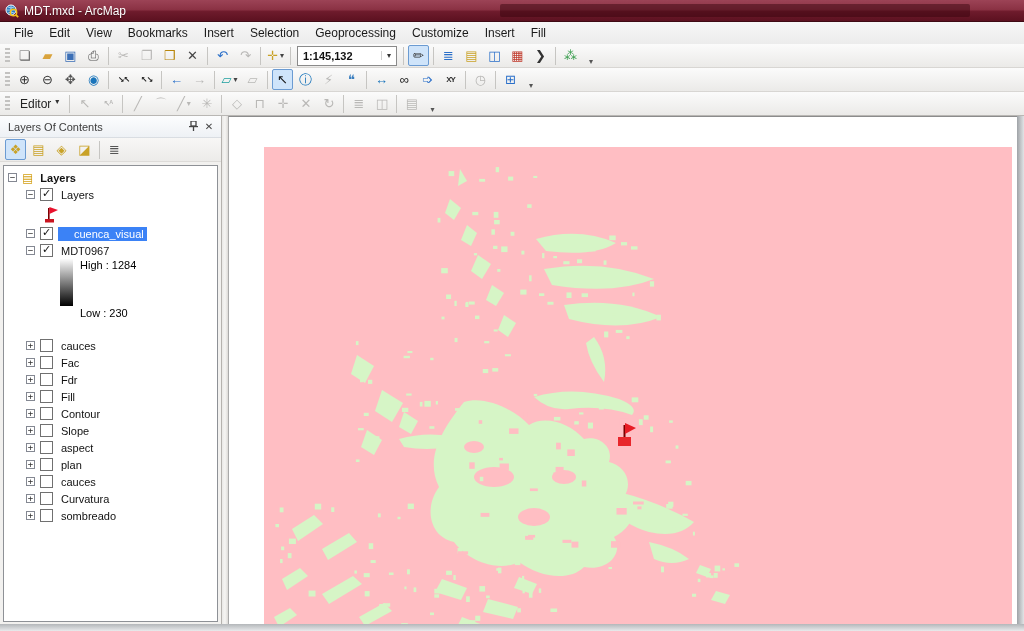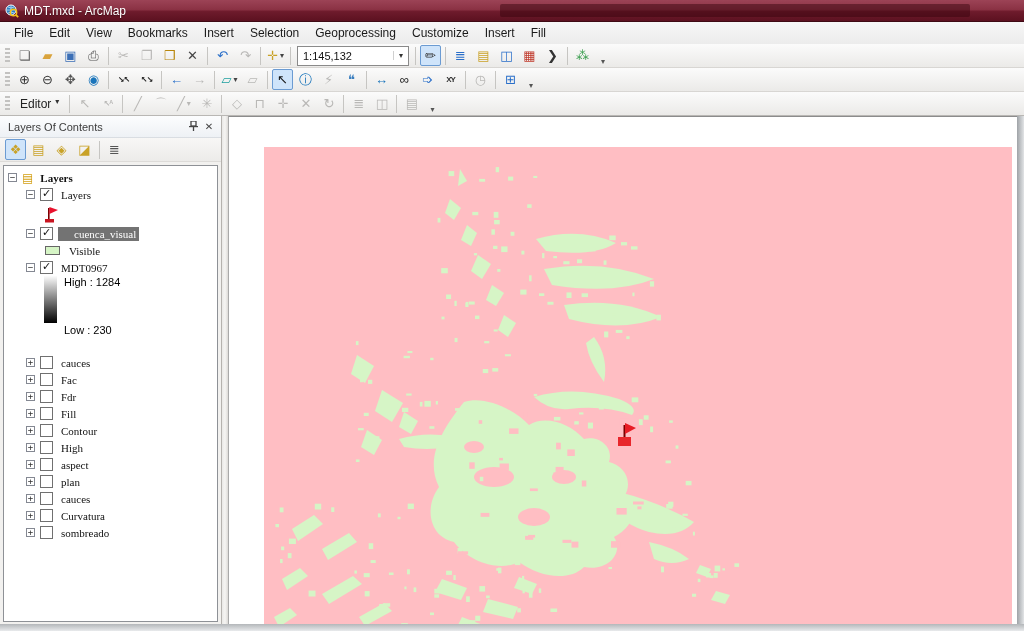--- a/index.html
+++ b/index.html
@@ -26,22 +26,22 @@
   .grip { width:5px; height:16px; margin:0 3px;
     background:repeating-linear-gradient(#c3c2c0 0 2px, transparent 2px 4px); }
   .tsep { width:1px; height:18px; background:#c6c5c2; margin:0 3px; }
   .tbtn { min-width:21px; height:21px; display:inline-flex; align-items:center; justify-content:center;
     border:1px solid transparent; border-radius:2px; margin:0 1px; cursor:default; }
   .tbtn .g { font-size:13px; line-height:1; }
   .tbtn .g.sm { font-size:8px; font-weight:bold; letter-spacing:-1px; }
   .tbtn .dd { font-size:8px; color:#444; margin-left:2px; }
   .tbtn.active { border-color:#6b9bd2; background:#cfe4fa; }
   .tbtn.dis .g, .tbtn.dis .dd { color:#b9b8b6 !important; }
-  .combo { display:inline-flex; align-items:center; width:112px; height:20px; background:#fff;
-    border:1px solid #8a8a8a; margin:0 3px; font-size:11px; }
+  .combo { display:inline-flex; align-items:center; width:100px; height:20px; background:#fff;
+    border:1px solid #8a8a8a; margin:0 3px; font-size:11px;font-weight:bold; }
   .combo .combo-v { flex:1; padding-left:5px; color:#111; }
   .combo .combo-dd { width:15px; text-align:center; font-size:8px; color:#333; border-left:1px solid #d0d0d0; }
   .mlbl { display:inline-flex; align-items:flex-start; padding:2px 6px; border:1px solid transparent; border-radius:2px; font-size:12px; color:#222; }
   .mlbl .dd { font-size:8px; margin-left:4px; color:#333; }
   .of { align-self:flex-end; margin:0 2px 1px 4px; font-size:8px; color:#555;
     display:inline-flex; flex-direction:column; line-height:5px; padding:2px 3px; }
 
   
   .main { position:absolute; left:0; top:116px; width:1024px; height:515px; background:#eceae8; }
 
@@ -58,26 +58,26 @@
   .tree-box { position:absolute; left:3px; right:3px; top:49px; bottom:9px;
     background:#fff; border:1px solid #8e9196; overflow:hidden; padding-top:3px; }
 
   .trow { display:flex; align-items:center; height:17px; white-space:nowrap; }
   .trow .exp { width:9px; height:9px; border:1px solid #848892; background:#fff; color:#333;
     font-size:9px; line-height:7px; text-align:center; margin-right:5px; flex:0 0 9px; font-family:"DejaVu Sans Mono",monospace; }
   .cbx { width:13px; height:13px; border:1px solid #707070; background:#fff; margin-right:5px;
     position:relative; flex:0 0 13px; }
   .cbx.on::after { content:"✓"; position:absolute; left:1px; top:-2px; font-size:11px; font-weight:bold; color:#111; }
   .licon { margin-right:4px; font-size:12px; line-height:1; }
-  .tlabel { color:#111; padding:1px 3px;font-family:Liberation Serif, serif; }
-  .tlabel.sel { background:#737373; color:#fff;padding-left:16px; }
+  .tlabel { color:#111; padding:1px 3px; }
+  .tlabel.sel { background:#3b82f6; color:#fff;padding-left:16px; }
   .tlabel.b { font-weight:bold; }
   .swatch { width:15px; height:9px; border:1px solid #666; margin:0 6px 0 1px; flex:0 0 15px; }
   .symrow { height:22px; }
-  .ramp-row { display:flex; height:64px; align-items:flex-start; }
+  .ramp-row { display:flex; height:64px; align-items:flex-start;margin-left:16px; }
   .rampbar { width:13px; height:47px; background:linear-gradient(#fcfcfc,#000); margin-right:7px; }
   .ramplabels { display:flex; flex-direction:column; justify-content:space-between; height:60px; }
   .tspacer { height:14px; }
 
   
   .split { position:absolute; left:222px; top:0; width:6px; height:515px;
     background:linear-gradient(90deg,#e9e8e6,#f6f5f3,#dcdad7); }
 
   
   .mapwin { position:absolute; left:228px; top:0; width:796px; height:515px; background:#fff;
@@ -365,24 +365,20 @@
     <rect x="4" y="3" width="1.6" height="12" fill="#7a0000"></rect>
     <polygon points="5.4,2 14,5 5.4,9" fill="#e8112d"></polygon>
     <rect x="1" y="14" width="9" height="3.5" fill="#c81420"></rect>
   </svg>
 </div>
         <div class="trow" style="padding-left: 22px;">
           <span class="exp">−</span>
           <span class="cbx on"></span>
           <span class="tlabel sel">cuenca_visual</span>
         </div>
-        <div class="trow" style="padding-left: 40px;">
-          <span class="swatch" style="background: rgb(214, 245, 198);"></span>
-          <span class="tlabel">Visible</span>
-        </div>
         <div class="trow" style="padding-left: 22px;">
           <span class="exp">−</span>
           <span class="cbx on"></span>
           <span class="tlabel">MDT0967</span>
         </div>
         <div class="trow ramp-row" style="padding-left: 40px;">
           <span class="rampbar"></span>
           <span class="ramplabels">
             <span>High : 1284</span>
             <span>Low : 230</span>
@@ -410,21 +406,21 @@
           <span class="tlabel">Fill</span>
         </div>
         <div class="trow" style="padding-left: 22px;">
           <span class="exp">+</span>
           <span class="cbx"></span>
           <span class="tlabel">Contour</span>
         </div>
         <div class="trow" style="padding-left: 22px;">
           <span class="exp">+</span>
           <span class="cbx"></span>
-          <span class="tlabel">High</span>
+          <span class="tlabel">Slope</span>
         </div>
         <div class="trow" style="padding-left: 22px;">
           <span class="exp">+</span>
           <span class="cbx"></span>
           <span class="tlabel">aspect</span>
         </div>
         <div class="trow" style="padding-left: 22px;">
           <span class="exp">+</span>
           <span class="cbx"></span>
           <span class="tlabel">plan</span>

